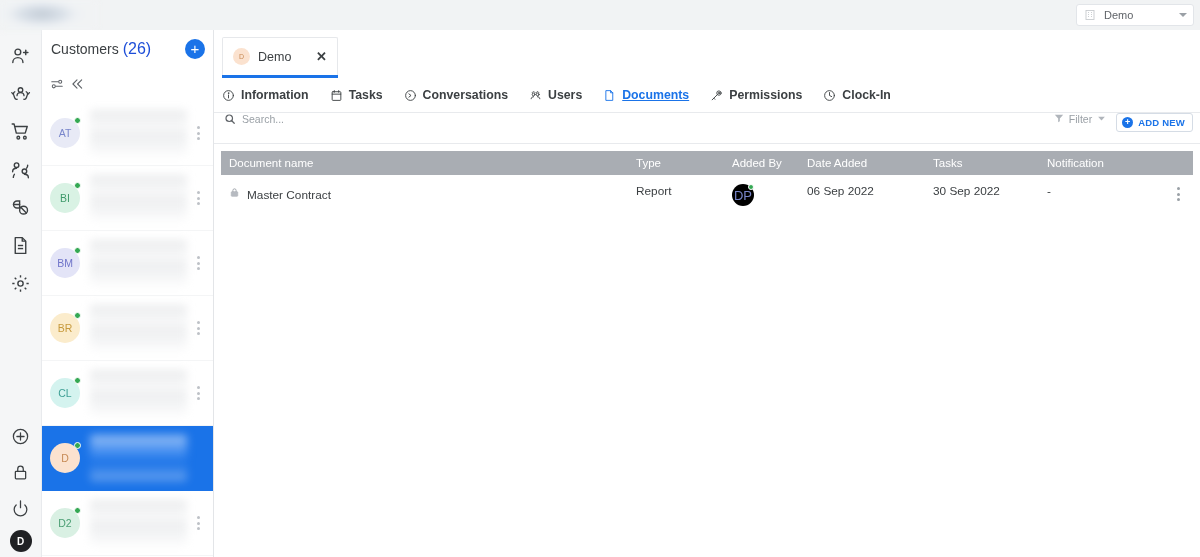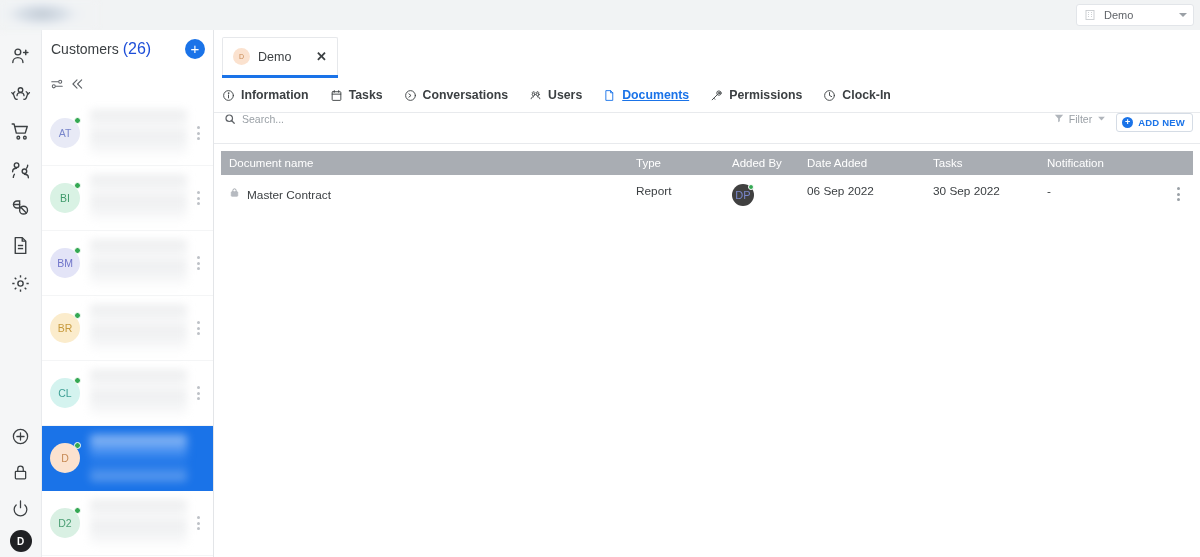--- a/index.html
+++ b/index.html
@@ -170,22 +170,22 @@
   .c-act { flex: 0 0 30px; }
   .cell { font-size: 11.8px; color: #3c4043; }
   .docline { display: flex; align-items: flex-end; gap: 7px; margin-bottom: 5px; }
   .docline2 { display: flex; align-items: center; gap: 7px; }
   .pdf-icon {
     width: 12px; height: 10px; border-radius: 1px;
     background: linear-gradient(180deg, #e8564a 0%, #e8564a 45%, #fdfdfd 45%, #fdfdfd 100%);
     border: 1px solid #e0e2e5; position: relative; flex: 0 0 12px;
   }
   .dp-av {
-    width: 22px; height: 22px; border-radius: 50%; background: #404040; color: #7986cb;
-    font-size: 11px; display: flex; align-items: center; justify-content: center; position: relative;
+    width: 22px; height: 22px; border-radius: 50%; background: #000000; color: #7986cb;
+    font-size: 13px; display: flex; align-items: center; justify-content: center; position: relative;
   }
   .dp-av .dot { width: 6px; height: 6px; top: 0; right: 0; }
   .row-kebab { display: flex; flex-direction: column; align-items: center; gap: 2.5px; padding-top: 3px; }
   .row-kebab i { width: 3px; height: 3px; border-radius: 50%; background: #9aa0a6; display: block; }
 </style>
 </head>
 <body>
 
 <div class="app">
 

